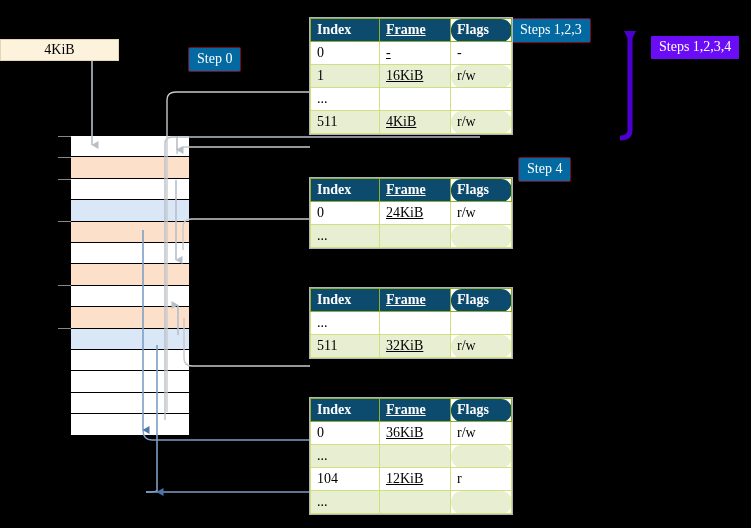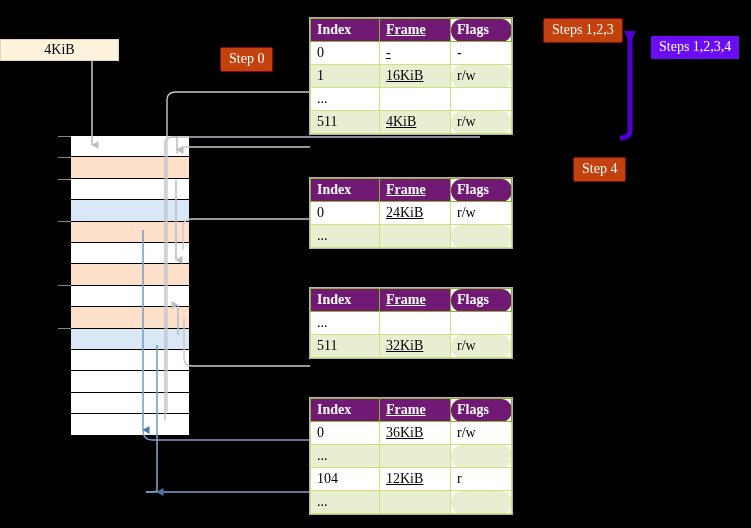--- a/index.html
+++ b/index.html
@@ -4,21 +4,21 @@
 <style>
   html,body{margin:0;padding:0;background:#000;}
   body{width:751px;height:528px;position:relative;overflow:hidden;
        font-family:"Liberation Serif", serif;}
   .stage{position:absolute;left:0;top:0;width:751px;height:528px;}
 
   
   .badge{position:absolute;color:#fff;font-size:14px;line-height:1;
          padding:4px 8px 5px 8px;white-space:nowrap;border-radius:1px;
          font-family:"Liberation Serif", serif;}
-  .badge.crimson{background:#c2410c;box-shadow:0 0 0 1px #7d0a22;margin-left:32px;}
+  .badge.crimson{background:#0369a1;box-shadow:0 0 0 1px #7d0a22;}
   .badge.violet{background:#6a0cf5;}
 
   
   .kib-box{position:absolute;left:0;top:39px;width:119px;height:22px;
            background:#fdf3dd;border:1px solid #e3d6b4;
            display:flex;align-items:center;justify-content:center;
            font-size:14px;color:#000;box-sizing:border-box;}
 
   
   .memcol{position:absolute;left:70px;top:135px;width:120px;height:280px;
@@ -27,21 +27,21 @@
   .memrow:last-child{border-bottom:none;}
   .memrow.orange{background:#fde0ca;}
   .memrow.blue{background:#d9e7f7;}
   .memrow.white{background:#ffffff;}
   .tick{position:absolute;left:58px;width:13px;height:1px;background:#888;}
 
   
   .ptable{position:absolute;border-collapse:collapse;
           font-size:14px;color:#000;background:#fff;
           box-shadow:0 0 0 1px #b4b4b4;}
-  .ptable th{background:#701a75;color:#fff;font-weight:bold;
+  .ptable th{background:#0c4a6e;color:#fff;font-weight:bold;
              text-align:left;padding:3px 6px;border:1px solid #8fae2c;
              font-size:14px;}
   .ptable td{padding:3px 6px;border:1px solid #cfe07f;height:16px;
              vertical-align:middle;}
   .ptable tr.odd td{background:#ffffff;}
   .ptable tr.even td{background:#e8eed2;}
   .ptable td.hl{background:#ffffaa;}
   .c-idx{width:56px;}
   .c-frm{width:58px;text-decoration:underline;}
   .c-flg{width:48px;border-radius:11px;}
@@ -61,21 +61,21 @@
 
   <div class="badge crimson" style="left:189px;top:48px;">
     <span>Step 0</span>
   </div>
   <div class="badge crimson" style="left:512px;top:19px;">
     <span>Steps 1,2,3</span>
   </div>
   <div class="badge violet" style="left:651px;top:19px;margin-top:17px;">
     <span>Steps 1,2,3,4</span>
   </div>
-  <div class="badge crimson" style="left:542px;top:158px;">
+  <div class="badge crimson" style="left:519px;top:158px;">
     <span>Step 4</span>
   </div>
 
   <div class="memcol" id="memcol">
       <div class="memrow white"></div>
       <div class="memrow orange"></div>
       <div class="memrow white"></div>
       <div class="memrow blue"></div>
       <div class="memrow orange"></div>
       <div class="memrow white"></div>

